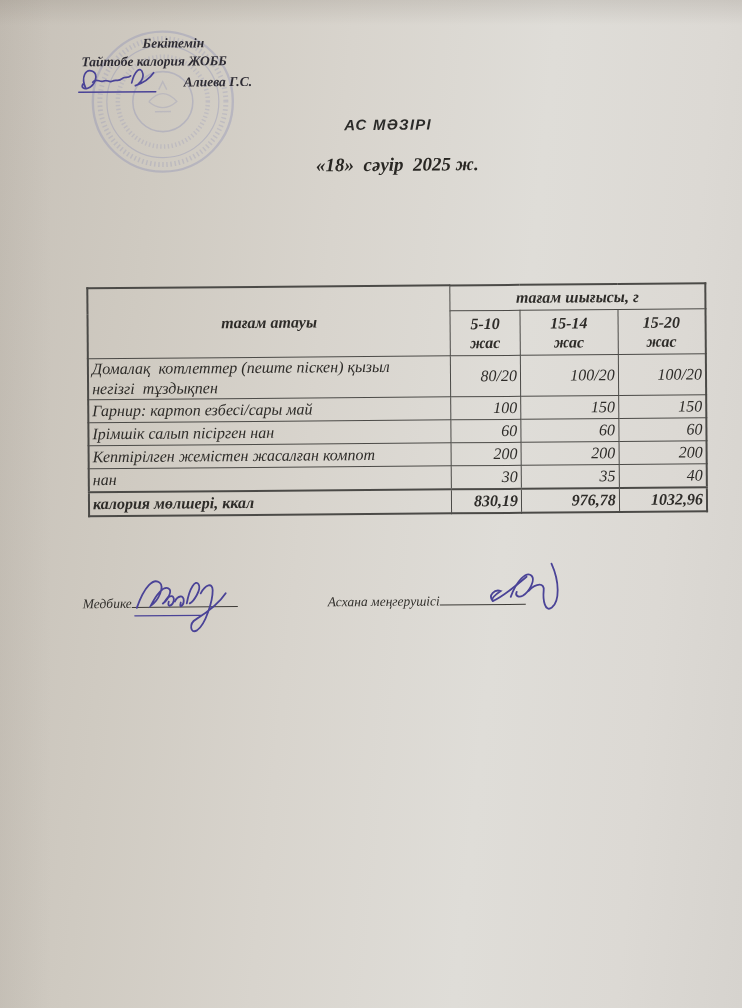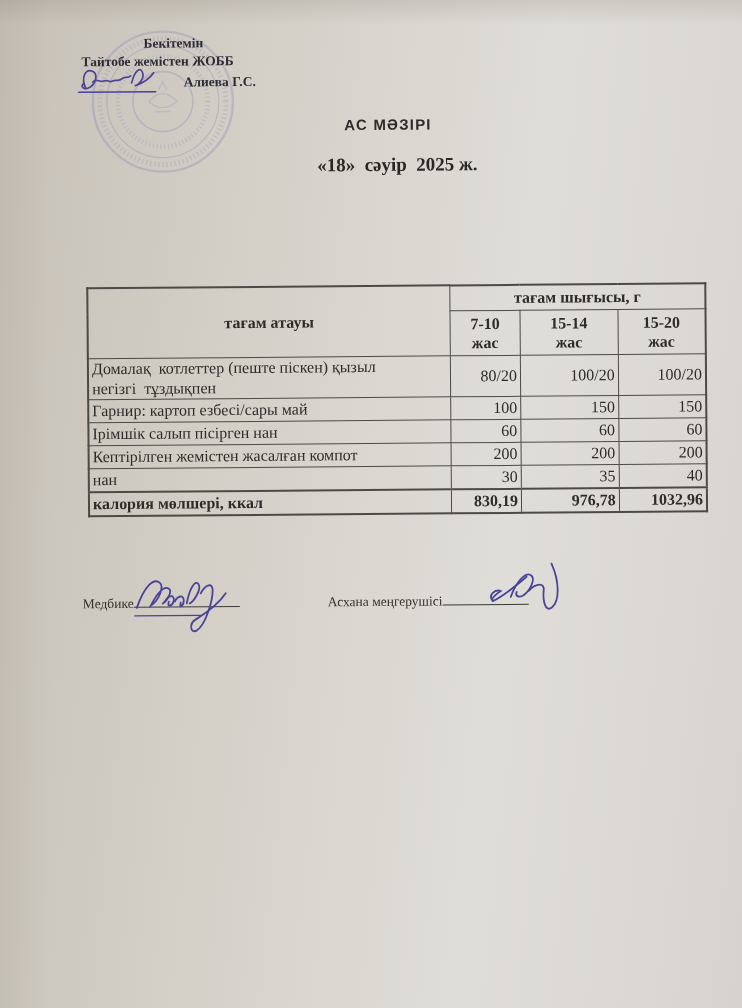--- a/index.html
+++ b/index.html
@@ -4,20 +4,21 @@
 <style>
   html,body{margin:0;padding:0;}
   body{width:742px;height:1008px;font-family:"Liberation Serif",serif;}
 
   .photo{
     position:relative;width:742px;height:1008px;overflow:hidden;
     background:
       linear-gradient(180deg, rgba(110,100,88,.16) 0%, rgba(110,100,88,0) 2.5%),
       linear-gradient(90deg, rgba(110,100,88,.08) 0%, rgba(110,100,88,0) 7%),
       linear-gradient(96deg,#c7c1b8 0%,#cfcac1 20%,#d8d4cd 42%,#dfddd8 66%,#dcd9d4 85%,#d6d3ce 100%);
+    font-style: italic;
   }
   .sheet{position:absolute;inset:0;transform:rotate(-0.45deg);color:#2e2c28;}
 
   
   .stamp{position:absolute;left:92px;top:26px;width:148px;height:148px;opacity:.30;}
 
   
   .approval{position:absolute;left:85px;top:33px;width:184px;
     font-weight:bold;font-size:13.5px;line-height:17.5px;color:#2d2b33;}
   .approval .l1{text-align:center;}
@@ -66,21 +67,21 @@
         <circle cx="74" cy="74" r="56" stroke-width="1.2"></circle>
         <circle cx="74" cy="74" r="63" stroke-width="5" stroke-dasharray="1.5 2.6" opacity=".75"></circle>
         <circle cx="74" cy="74" r="45" stroke-width="4.5" stroke-dasharray="1.4 2.4" opacity=".7"></circle>
         <circle cx="74" cy="74" r="30" stroke-width="1.6"></circle>
         <path d="M60,74 q14,-16 28,0 q-14,12 -28,0 M66,84 h16 M70,62 l4,-8 4,8" stroke-width="1.4" opacity=".8"></path>
       </g>
     </svg>
 
     <div class="approval">
       <div class="l1">Бекітемін</div>
-      <div>Тайтобе жемістен ЖОББ</div>
+      <div>Тайтобе калория ЖОББ</div>
       <div class="sig-row">
         <svg class="director-sig" width="95" height="38" viewBox="0 0 95 38">
           <g fill="none" stroke="#4a4397" stroke-width="1.7" stroke-linecap="round">
             <path d="M9,26 C4,15 9,6 16,9 C22,12 19,23 11,26 C7,27.5 4.5,25 6,22"></path>
             <path d="M16,20 c4,-5 7,1 11,-1 c4,-2 5,2 9,0 c3,-2 6,1 9,-2 c3,-3 6,0 9,-3"></path>
             <path d="M55,21 c3,-12 9,-17 11,-10 c2,6 -4,12 -8,13 c9,-3 15,-7 19,-13"></path>
             <path d="M2,30 L79,30" stroke-width="1.5"></path>
           </g>
         </svg>
         <span class="director-name">Алиева Г.С.</span>
@@ -96,21 +97,21 @@
           <col style="width:70px">
           <col style="width:98px">
           <col style="width:88px">
       </colgroup>
       <thead>
         <tr>
           <th class="th-group" rowspan="2">тағам атауы</th>
           <th class="th-group" colspan="3">тағам шығысы, г</th>
         </tr>
         <tr>
-          <th class="th-age">7-10
+          <th class="th-age">5-10
 жас</th>
           <th class="th-age">15-14
 жас</th>
           <th class="th-age">15-20
 жас</th>
         </tr>
       </thead>
       <tbody>
         <tr>
           <td class="dish">Домалақ  котлеттер (пеште піскен) қызыл

